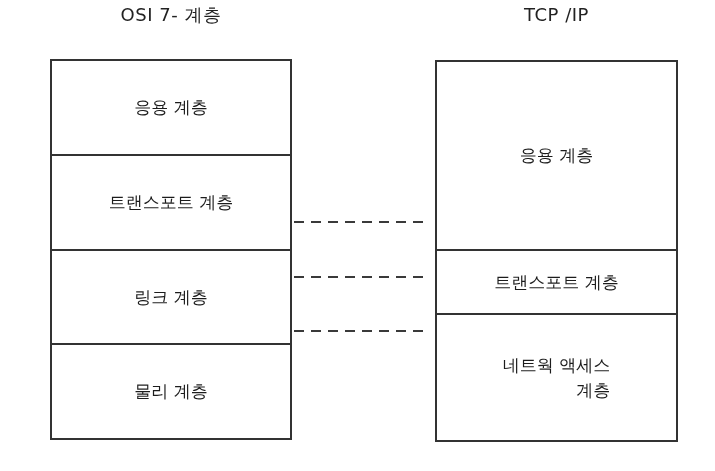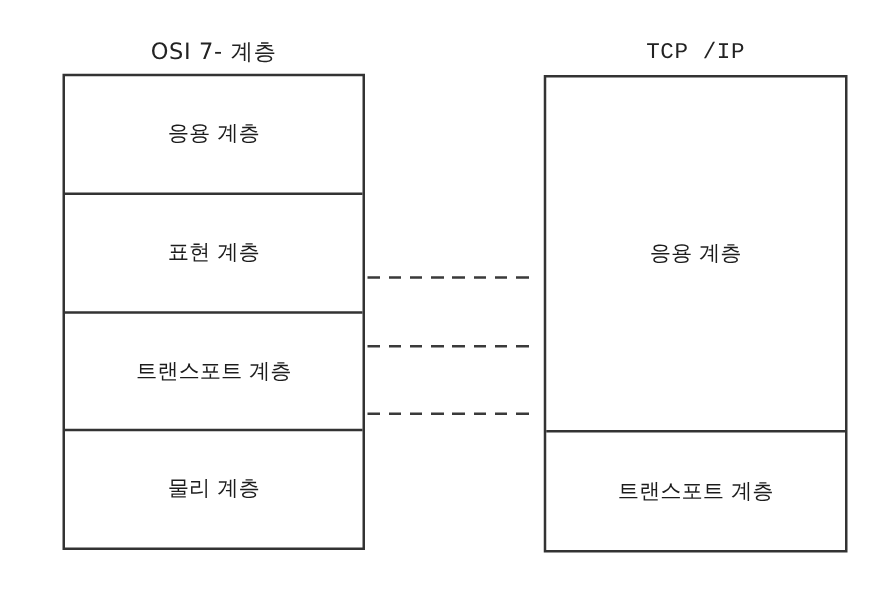--- a/index.html
+++ b/index.html
@@ -11,30 +11,30 @@
     position: relative;
     width: 715px;
     height: 471px;
     background: #ffffff;
     font-family: "DejaVu Sans", "Liberation Sans", sans-serif;
     color: #1c1c1c;
     overflow: hidden;
   }
   .title {
     position: absolute;
-    top: 30px;
+    top: 3px;
     height: 24px;
     line-height: 24px;
     text-align: center;
     font-size: 18px;
     color: #222222;
     letter-spacing: 0.5px;
   }
   .left-title  { left: 50px;  width: 242px; }
-  .right-title { left: 435px; width: 243px; font-family: Liberation Mono, monospace; }
+  .right-title { left: 435px; width: 243px; }
   .col {
     position: absolute;
     border: 2px solid #333333;
     background: #ffffff;
     display: flex;
     flex-direction: column;
     box-sizing: border-box;
   }
   .left-col  { left: 50px;  top: 59px; width: 242px; height: 381px; }
   .right-col { left: 435px; top: 60px; width: 243px; height: 382px; }
@@ -71,27 +71,29 @@
 <body>
 
 <div class="canvas">
 
   <div class="title left-title">OSI 7- 계층</div>
 
   <div class="title right-title">TCP /IP</div>
 
   <div class="col left-col">
     <div class="row">응용 계층</div>
-    <div class="row">표현 계층</div>
     <div class="row">트랜스포트 계층</div>
+    <div class="row">링크 계층</div>
     <div class="row">물리 계층</div>
   </div>
 
   <div class="col right-col">
     <div class="row span-3">응용 계층</div>
     <div class="row span-1">트랜스포트 계층</div>
+    <div class="row span-2">네트웍 액세스
+계층</div>
   </div>
 
   <div class="dash-line dash-1"></div>
   <div class="dash-line dash-2"></div>
   <div class="dash-line dash-3"></div>
 
 </div>
 
 </body></html>

